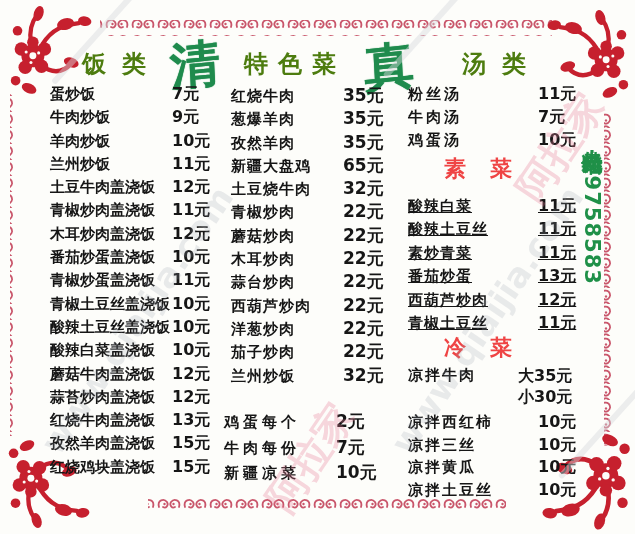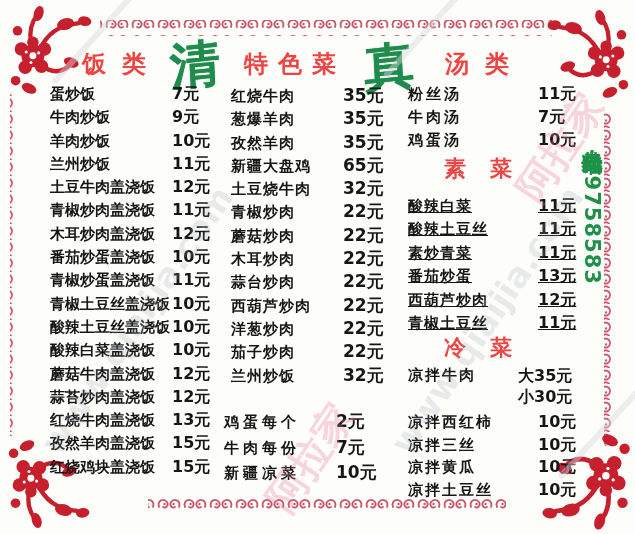--- a/index.html
+++ b/index.html
@@ -2,28 +2,28 @@
 <html><head>
 <meta charset="utf-8">
 <style>
   html,body{margin:0;padding:0;background:#ffffff;}
   .stage{position:relative;width:635px;height:534px;margin:0 auto;background:#fdfdfa;
          overflow:hidden;font-family:"DejaVu Sans",sans-serif;color:#161616;}
   svg.ornament{position:absolute;inset:0;z-index:1;}
   .layer{position:absolute;inset:0;z-index:2;}
 
   
-  .hword{position:absolute;font-weight:800;color:#ef4444;font-size:24px;letter-spacing:16px;white-space:nowrap;}
+  .hword{position:absolute;font-weight:800;color:#4d7c0f;font-size:24px;letter-spacing:16px;white-space:nowrap;}
   .hbig{position:absolute;font-weight:800;color:#1f8b4d;font-size:50px;transform:rotate(-6deg) skewX(-3deg);
         text-shadow:0 0 1px #1f8b4d;white-space:nowrap;}
   #h-rice{left:82px;top:48px;}
   #h-qing{left:170px;top:32px;}
   #h-special{left:244px;top:48px;letter-spacing:10px;}
   #h-zhen{left:364px;top:34px;}
-  #h-soup{left:445px;top:48px;}
+  #h-soup{left:462px;top:48px;}
 
   
   .list{position:absolute;display:flex;flex-direction:column;}
   .row{display:flex;align-items:baseline;white-space:nowrap;}
   .row .n{flex:1;font-weight:700;font-size:15px;}
   .row .p{font-weight:600;font-size:16px;text-align:left;}
   #col-rice{left:50px;top:84px;width:170px;}
   #col-rice .row{height:23.3px;}
   #col-rice .p{width:48px;}
   #col-special{left:231px;top:84px;width:158px;}

